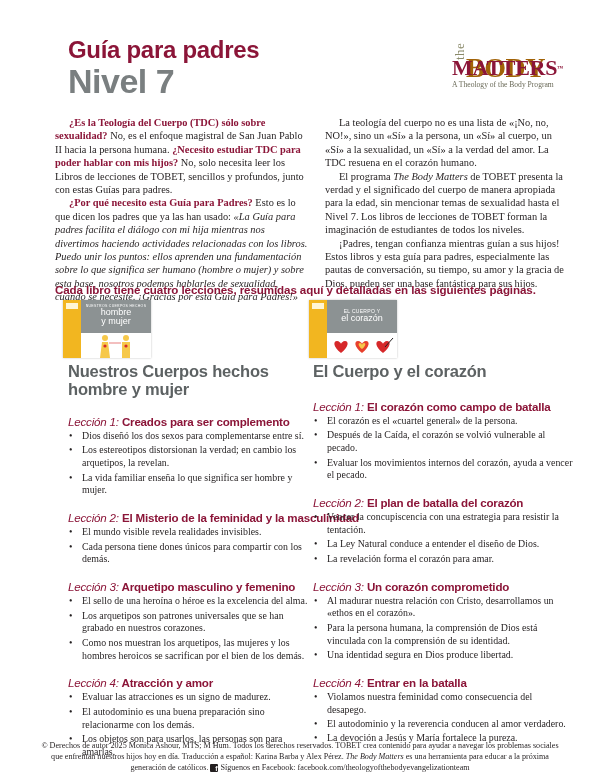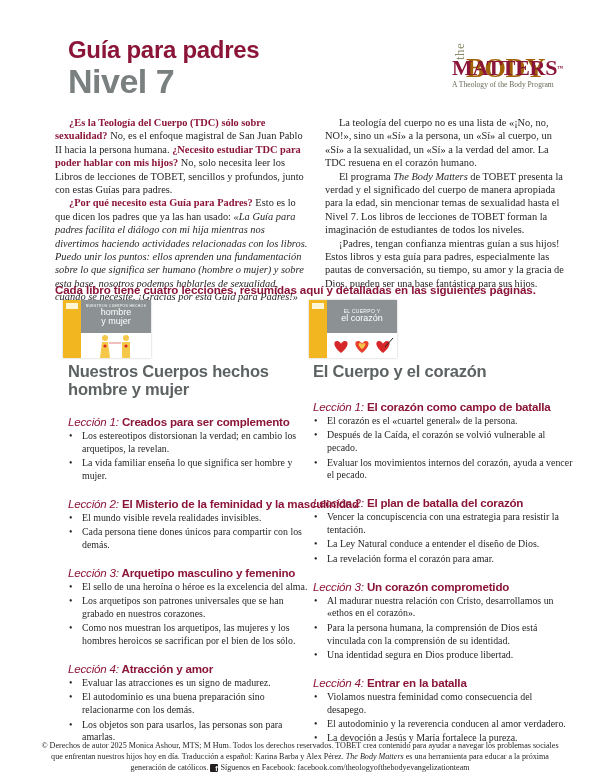--- a/index.html
+++ b/index.html
@@ -112,37 +112,38 @@
     <path d="M56 20 C48 14 48 8 52 8 C54 8 56 10 56 11 C56 10 58 8 60 8 C64 8 64 14 56 20 Z" fill="#d6282a"></path>
     <line x1="58" y1="14" x2="66" y2="5" stroke="#231f20" stroke-width="1"></line>
   </svg>
 </div>
 
 <div class="col left">
   <h2 class="book-title">Nuestros Cuerpos hechos hombre y mujer</h2>
   <div class="lesson">
     <h3><span class="lbl">Lección 1:</span> <span>Creados para ser complemento</span></h3>
     <ul>
+      <li>Dios diseñó los dos sexos para complementarse entre sí.</li>
       <li>Los estereotipos distorsionan la verdad; en cambio los arquetipos, la revelan.</li>
       <li>La vida familiar enseña lo que significa ser hombre y mujer.</li>
     </ul>
   </div>
   <div class="lesson">
     <h3><span class="lbl">Lección 2:</span> <span>El Misterio de la feminidad y la masculinidad</span></h3>
     <ul>
       <li>El mundo visible revela realidades invisibles.</li>
       <li>Cada persona tiene dones únicos para compartir con los demás.</li>
     </ul>
   </div>
   <div class="lesson">
     <h3><span class="lbl">Lección 3:</span> <span>Arquetipo masculino y femenino</span></h3>
     <ul>
       <li>El sello de una heroína o héroe es la excelencia del alma.</li>
       <li>Los arquetipos son patrones universales que se han grabado en nuestros corazones.</li>
-      <li>Como nos muestran los arquetipos, las mujeres y los hombres heroicos se sacrifican por el bien de los sólo.</li>
+      <li>Como nos muestran los arquetipos, las mujeres y los hombres heroicos se sacrifican por el bien de los demás.</li>
     </ul>
   </div>
   <div class="lesson">
     <h3><span class="lbl">Lección 4:</span> <span>Atracción y amor</span></h3>
     <ul>
       <li>Evaluar las atracciones es un signo de madurez.</li>
       <li>El autodominio es una buena preparación sino relacionarme con los demás.</li>
       <li>Los objetos son para usarlos, las personas son para amarlas.</li>
     </ul>
   </div>

